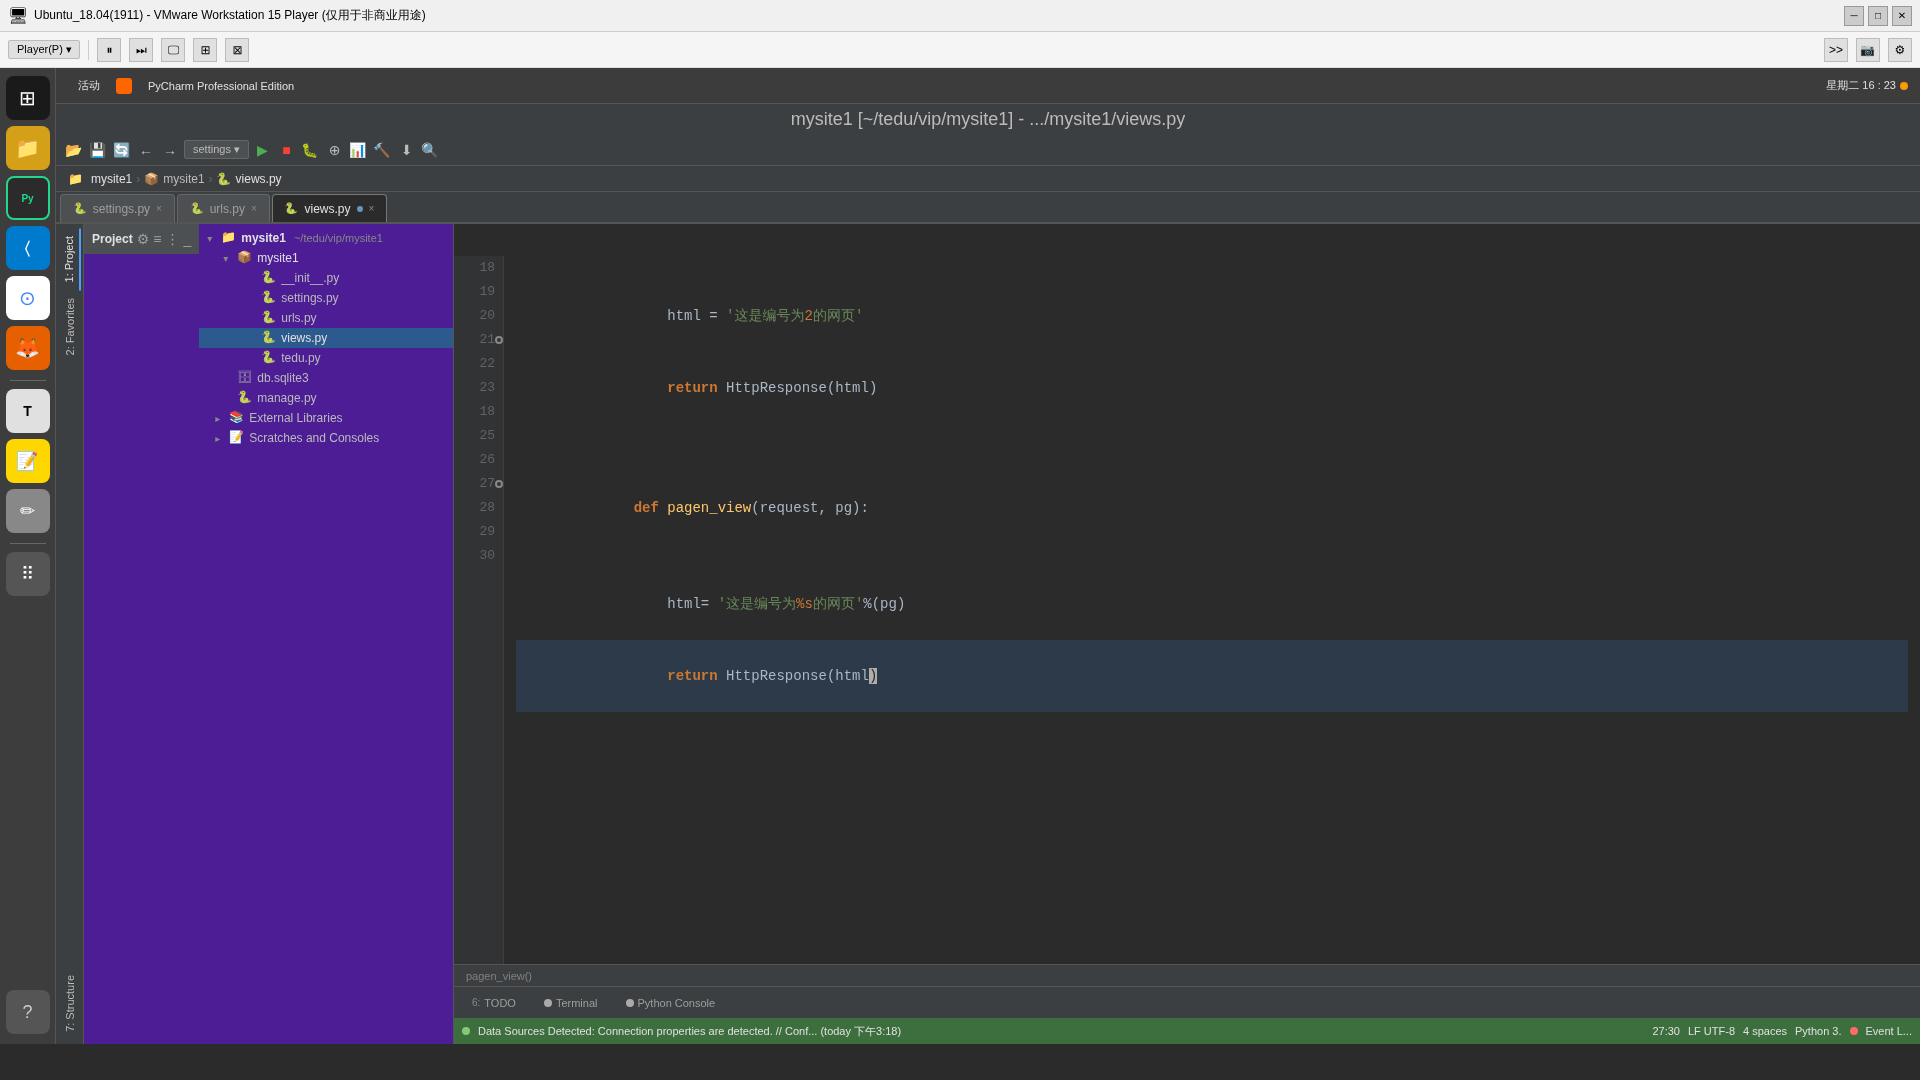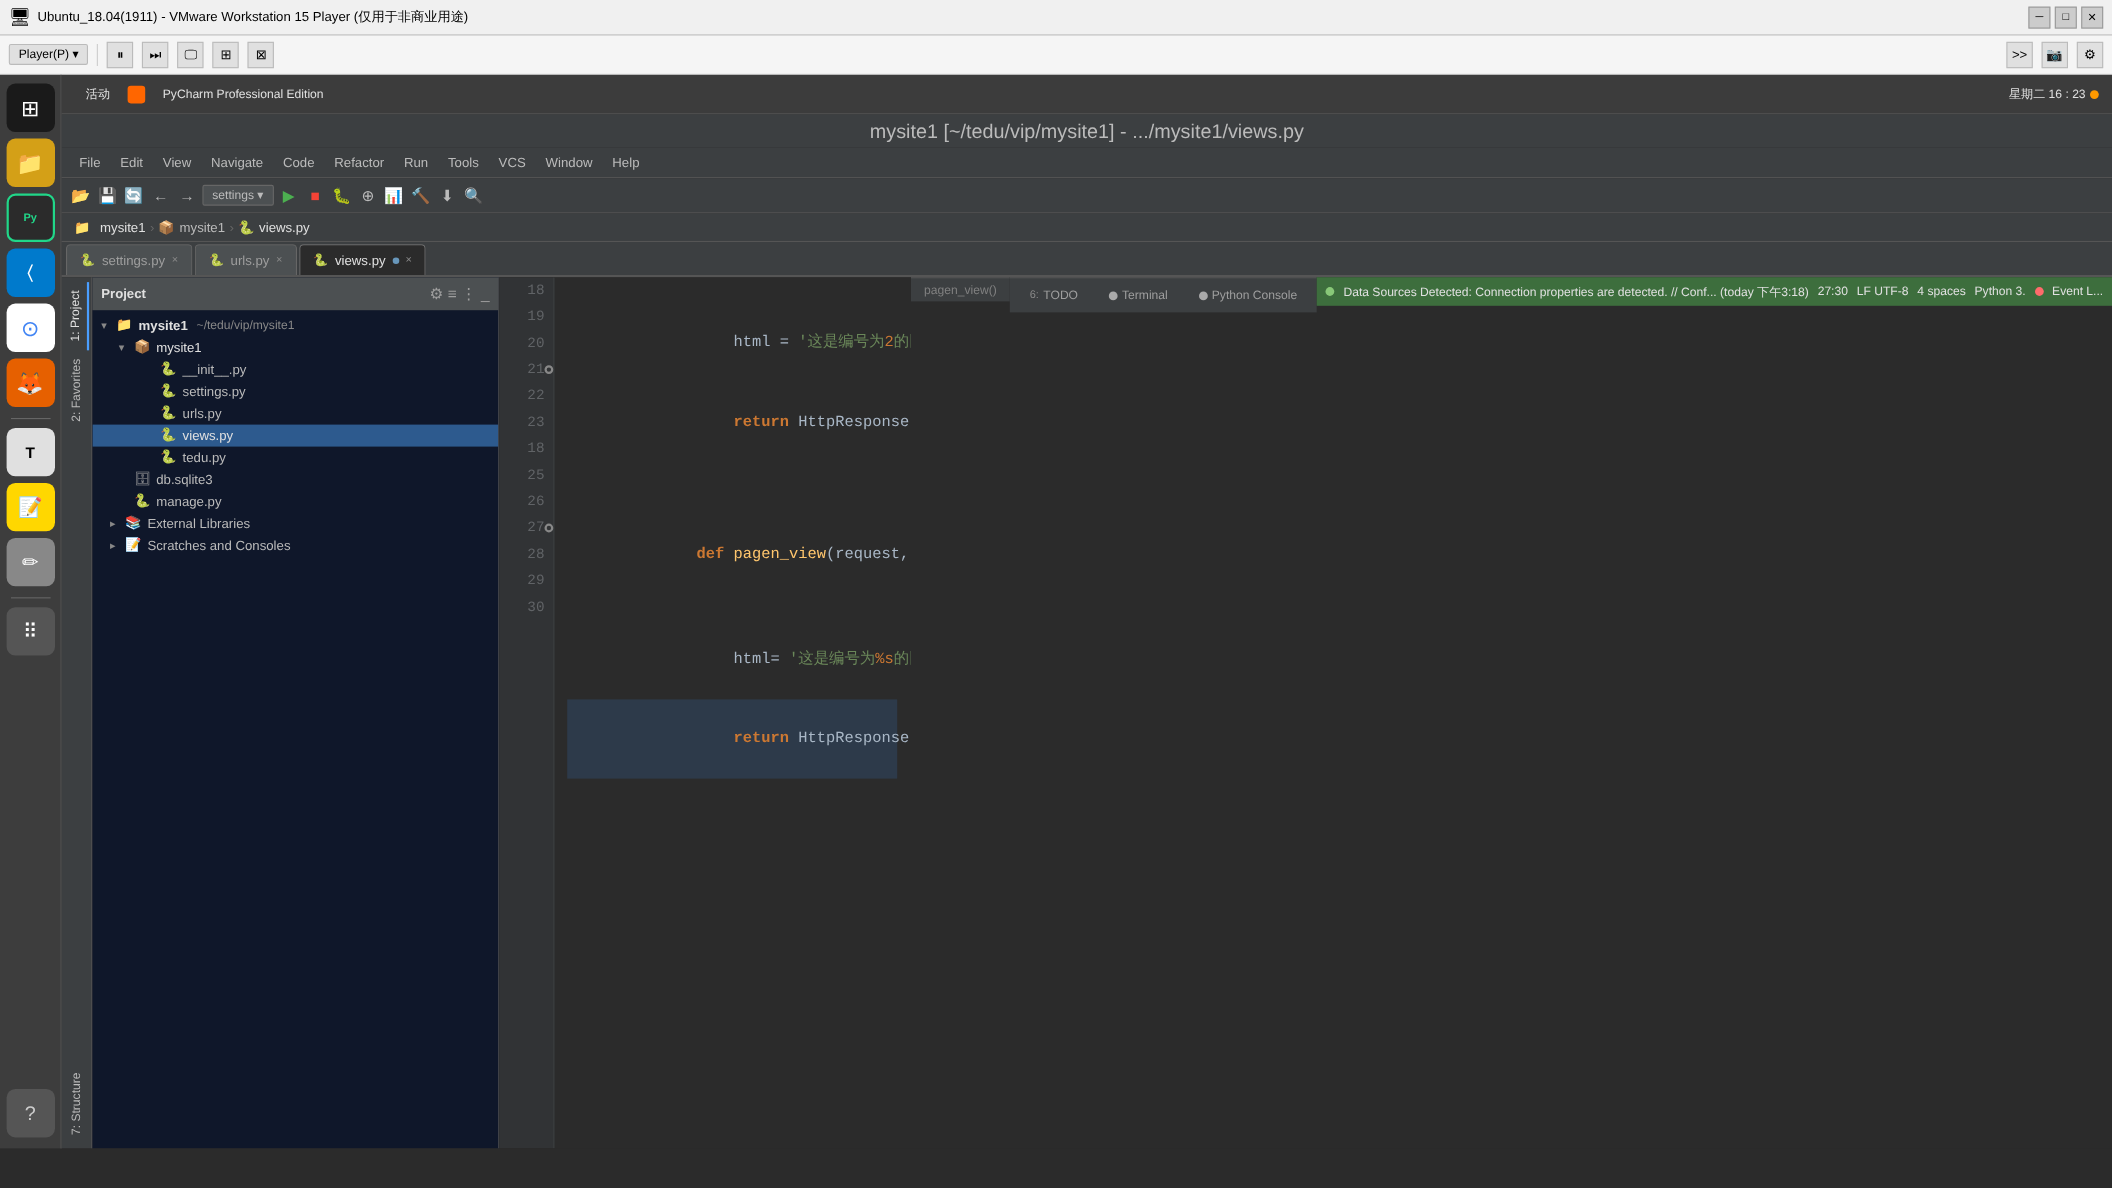--- a/index.html
+++ b/index.html
@@ -197,23 +197,23 @@
       color: #bbb;
       padding: 8px 4px;
       cursor: pointer;
       white-space: nowrap;
     }
     .side-tab.active { color: #e0e0e0; border-left: 2px solid #4a9eff; }
 
     
     .project-panel {
       width: 370px;
-      background: #0f172a;
-      display: flex;
-      flex-direction: column;
+      background: #4c1d95;
+      display: flex;
+      flex-direction: row;
       border-right: 1px solid #555;
       justify-content: space-between;
     }
     .project-header {
       height: 30px;
       background: #4c5052;
       display: flex;
       align-items: center;
       padding: 0 8px;
       gap: 4px;
@@ -233,22 +233,23 @@
     .tree-item.selected { background: #2d5a8e; color: #e0e0e0; }
     .tree-arrow { width: 14px; font-size: 10px; color: #888; }
     .tree-icon { width: 16px; height: 16px; margin-right: 4px; font-size: 12px; }
     .tree-label { font-size: 12px; }
 
     
     .code-editor {
       flex: 1;
       background: #2b2b2b;
       display: flex;
-      flex-direction: row;
+      flex-direction: column;
       overflow: hidden;
+      margin-top: 32px;
     }
     .code-content {
       flex: 1;
       display: flex;
       overflow: hidden;
       font-family: 'Consolas', 'Courier New', monospace;
       font-size: 14px;
     }
     .line-numbers {
       width: 50px;
@@ -374,33 +375,20 @@
       <span style="width:16px;height:16px;background:#ff6600;border-radius:3px;margin:0 6px;display:inline-block;"></span>
       <span class="ubuntu-taskbar-btn">PyCharm Professional Edition</span>
       <span class="ubuntu-clock">星期二 16 : 23</span>
       <span class="ubuntu-dot"></span>
     </div>
 
     <div class="pycharm-header">
       <span class="pycharm-title">mysite1 [~/tedu/vip/mysite1] - .../mysite1/views.py</span>
     </div>
 
-    <div class="menu-bar">
-      <span class="menu-item">File</span>
-      <span class="menu-item">Edit</span>
-      <span class="menu-item">View</span>
-      <span class="menu-item">Navigate</span>
-      <span class="menu-item">Code</span>
-      <span class="menu-item">Refactor</span>
-      <span class="menu-item">Run</span>
-      <span class="menu-item">Tools</span>
-      <span class="menu-item">VCS</span>
-      <span class="menu-item">Window</span>
-      <span class="menu-item">Help</span>
-    </div>
 
     <div class="toolbar">
       <div class="toolbar-icon">📂</div>
       <div class="toolbar-icon">💾</div>
       <div class="toolbar-icon">🔄</div>
       <div class="toolbar-icon">←</div>
       <div class="toolbar-icon">→</div>
       <div class="toolbar-dropdown">settings ▾</div>
       <div class="toolbar-icon" style="color:#4caf50;">▶</div>
       <div class="toolbar-icon" style="color:#f44336;">■</div>

